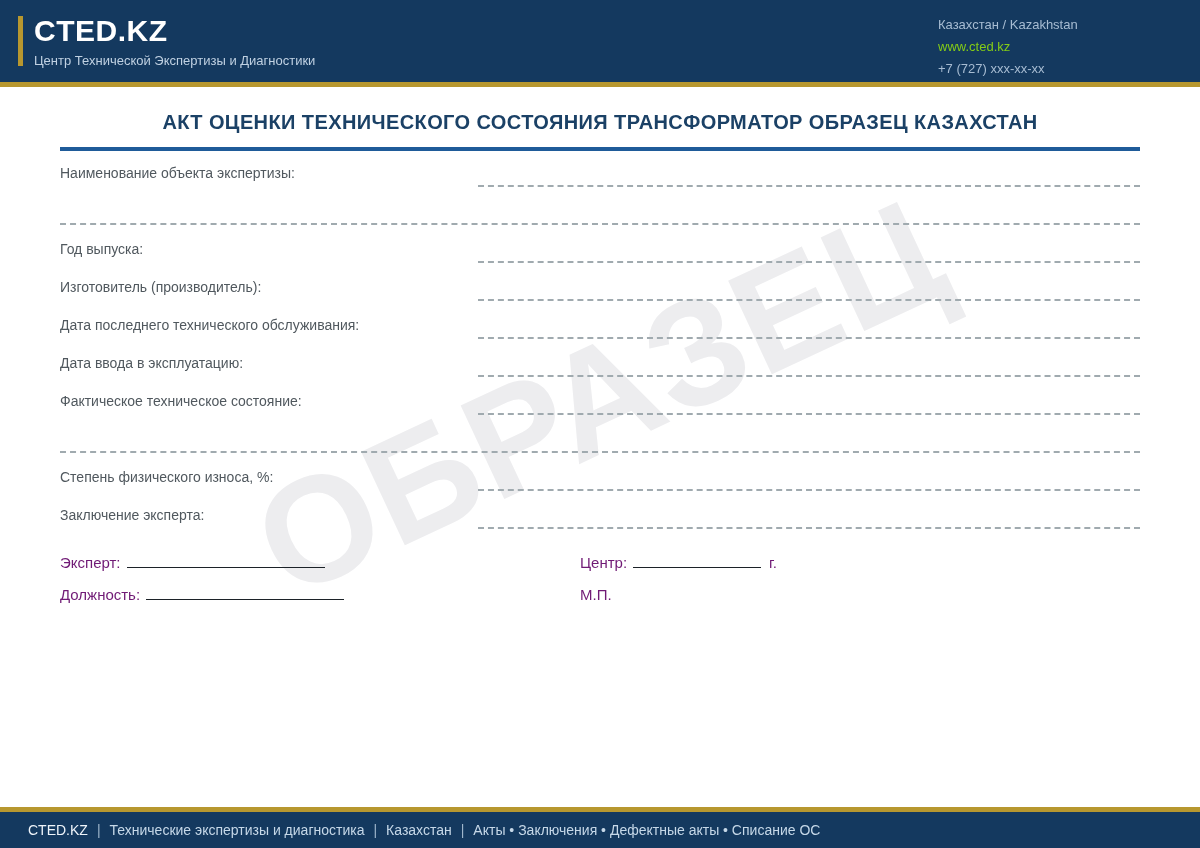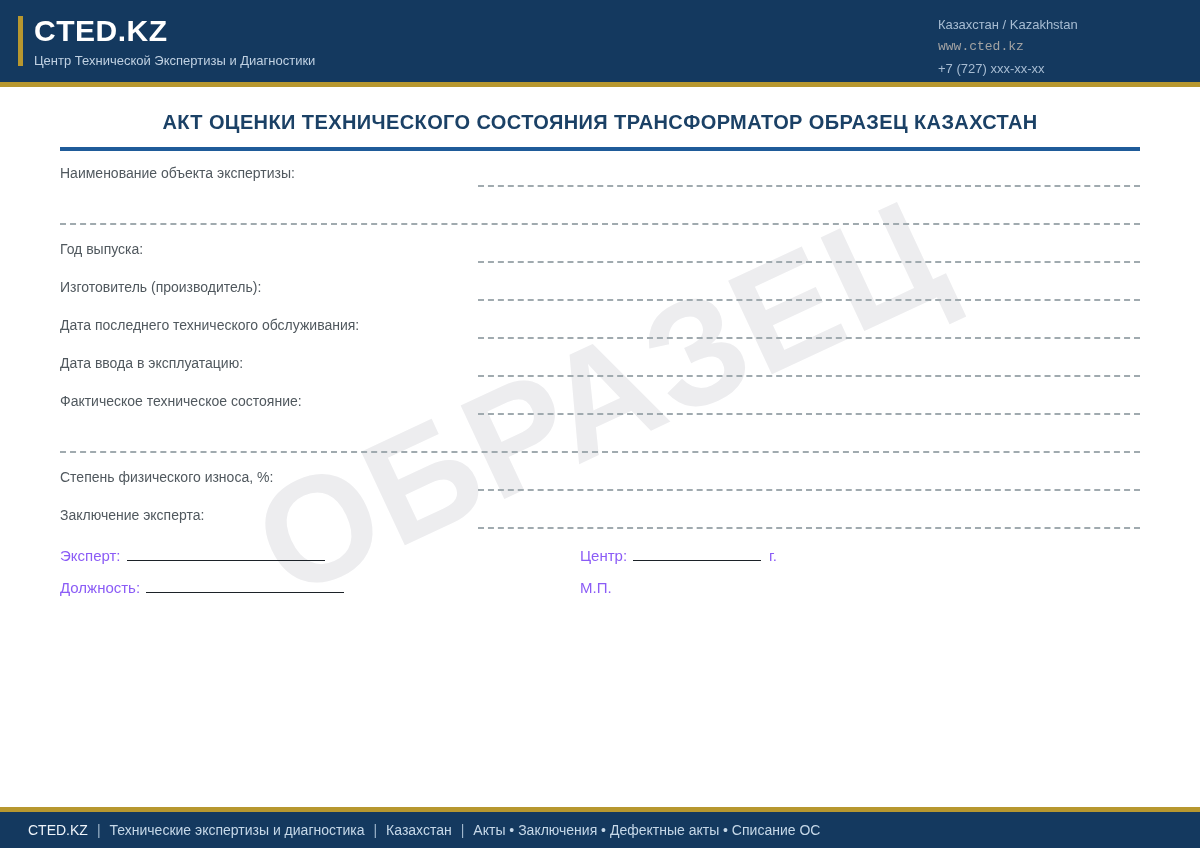--- a/index.html
+++ b/index.html
@@ -45,21 +45,21 @@
     margin-top: 5px;
   }
   .header-contacts {
     position: absolute;
     left: 938px;
     top: 14px;
     font-size: 13px;
     line-height: 22px;
   }
   .hc-country { color: #a7bcd2; }
-  .hc-site { color: #a3a3a3; text-decoration: none; display: block; cursor: pointer; font-family: Liberation Mono, monospace; }
+  .hc-site { color: #84cc16; text-decoration: none; display: block; cursor: pointer; }
   .hc-phone { color: #a7bcd2; }
 
   
   .doc-title {
     margin: 24px 60px 11px;
     text-align: center;
     color: #1b4166;
     font-size: 20px;
     font-weight: 600;
     letter-spacing: 0.4px;
@@ -111,25 +111,25 @@
     letter-spacing: 2px;
     transform: rotate(-25deg);
     z-index: 1;
     pointer-events: none;
     user-select: none;
     white-space: nowrap;
   }
 
   
   .signature {
-    margin: 9px 60px 0;
+    margin: 16px 60px 0;
     position: relative;
     z-index: 2;
     font-size: 15px;
-    color: #8b5cf6;
+    color: #701a75;
   }
   .sig-row {
     display: flex;
     margin-bottom: 15px;
     align-items: baseline;
   }
   .sig-left { width: 520px; flex: 0 0 520px; }
   .sig-line {
     display: inline-block;
     border-bottom: 1.5px solid #1c2228;

